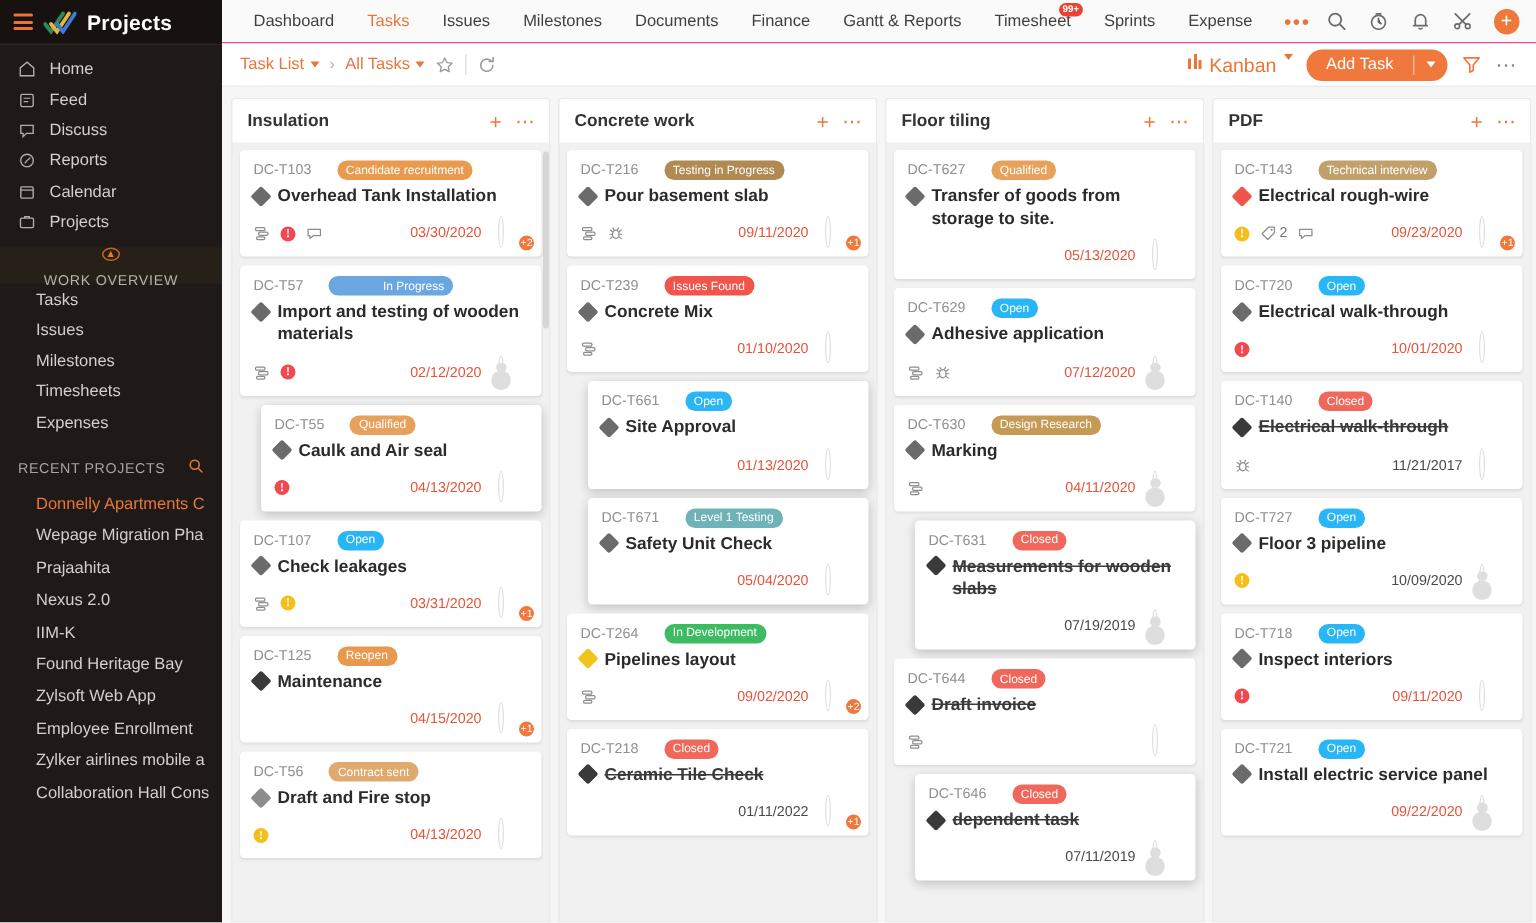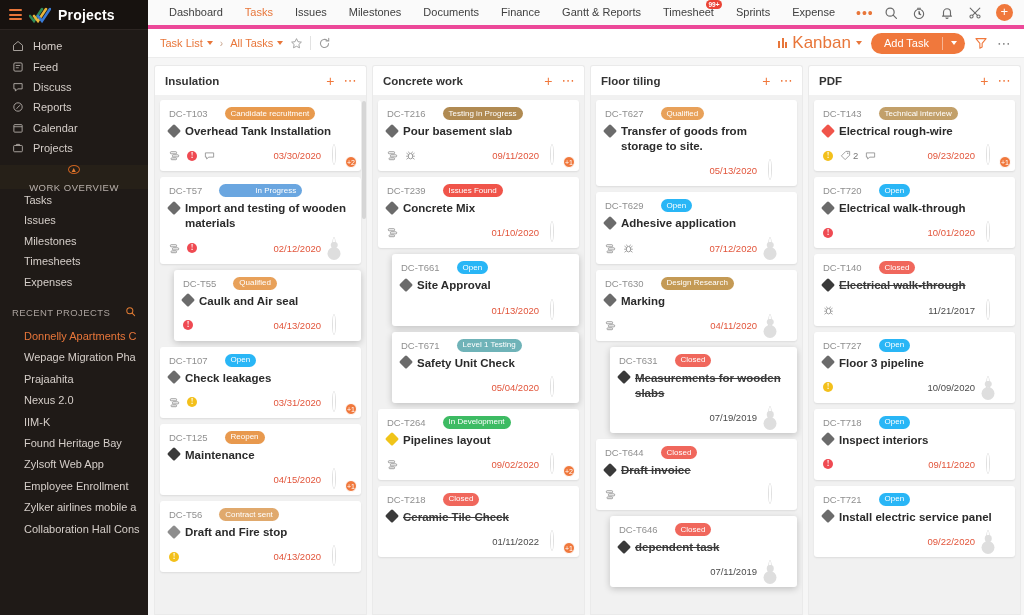--- a/index.html
+++ b/index.html
@@ -72,21 +72,21 @@
     font-size: 11px; color: #d5cec9; cursor: pointer;
     white-space: nowrap; overflow: hidden;
   }
   .sb-proj.active { color: #e8763a; }
 
   
   .main { flex: 1; height: 615px; display: flex; flex-direction: column; background: #ffffff; min-width: 0; }
 
   .topbar {
     height: 29px; flex: 0 0 29px;
-    background: #fafafa; border-bottom: 4px solid #ec4899;
+    background: #fafafa; border-bottom: 1px solid #ec4899;
     display: flex; align-items: center; padding: 0 10px;
   }
   .tabs { display: flex; align-items: center; gap: 0; }
   .tab {
     font-size: 11px; color: #404040; padding: 0 11px; cursor: pointer;
     white-space: nowrap; position: relative; line-height: 29px;
   }
   .tab.active { color: #e8763a; }
   .tab .badge {
     position: absolute; top: 2px; right: 3px;
@@ -109,21 +109,21 @@
     height: 29px; flex: 0 0 29px; background: #fff;
     border-bottom: 1px solid #ececec;
     display: flex; align-items: center; padding: 0 12px; gap: 7px;
   }
   .crumb { color: #e8763a; font-size: 11px; cursor: pointer; display: flex; align-items: center; gap: 4px; }
   .caret { width: 0; height: 0; border-left: 3.2px solid transparent; border-right: 3.2px solid transparent; border-top: 4px solid currentColor; display: inline-block; }
   .crumb-sep { color: #c8a58e; font-size: 10px; }
   .tb-ico { color: #9a9a9a; font-size: 12px; cursor: pointer; display:flex; align-items:center; }
   .tb-divider { width: 1px; height: 14px; background: #e2e2e2; }
   .tb-right { margin-left: auto; display: flex; align-items: center; gap: 9px; }
-  .kanban-sel { display: flex; align-items: center; gap: 5px; color: #e8763a; font-size: 17px; cursor: pointer; }
+  .kanban-sel { display: flex; gap: 5px; color: #e8763a; font-size: 13px; cursor: pointer; }
   .kb-bars { display: flex; align-items: flex-end; gap: 1.5px; height: 10px; }
   .kb-bars i { width: 2px; background: #e8763a; display: block; }
   .kb-bars i:nth-child(1){ height: 7px; } .kb-bars i:nth-child(2){ height: 10px; } .kb-bars i:nth-child(3){ height: 6px; }
   .addtask {
     display: flex; align-items: stretch; background: #f0783c; border-radius: 13px;
     height: 21px; color: #fff; font-size: 11px; cursor: pointer; overflow: hidden;
   }
   .addtask .lbl { padding: 0 13px; line-height: 21px; }
   .addtask .split { width: 1px; background: rgba(255,255,255,.45); margin: 4px 0; }
   .addtask .drop { padding: 0 8px; line-height: 21px; display:flex; align-items:center; }

